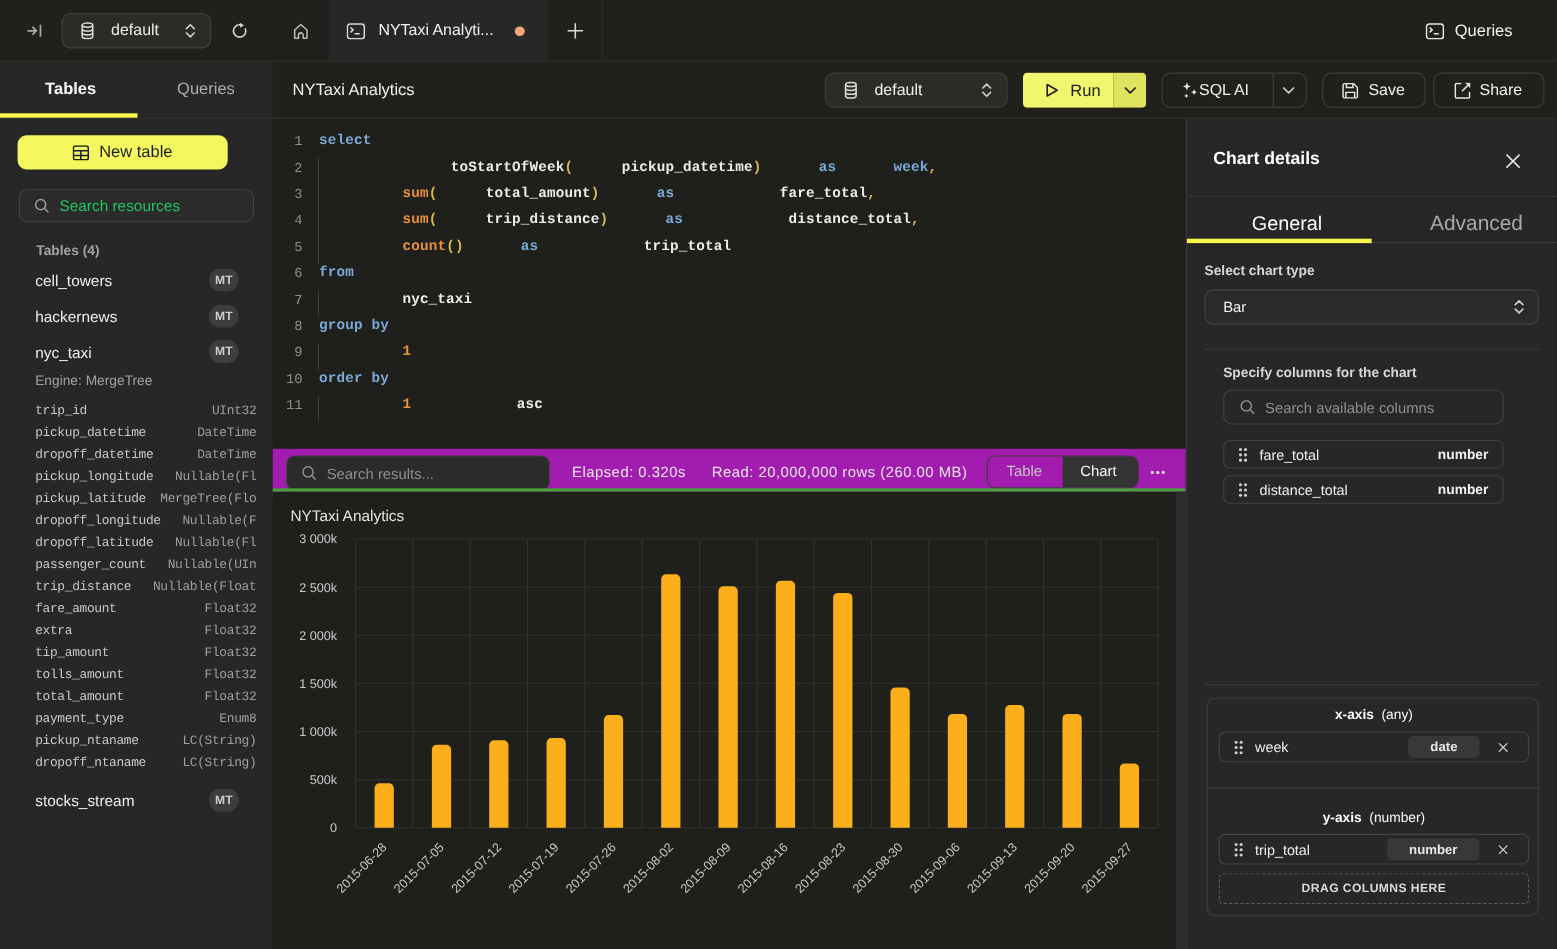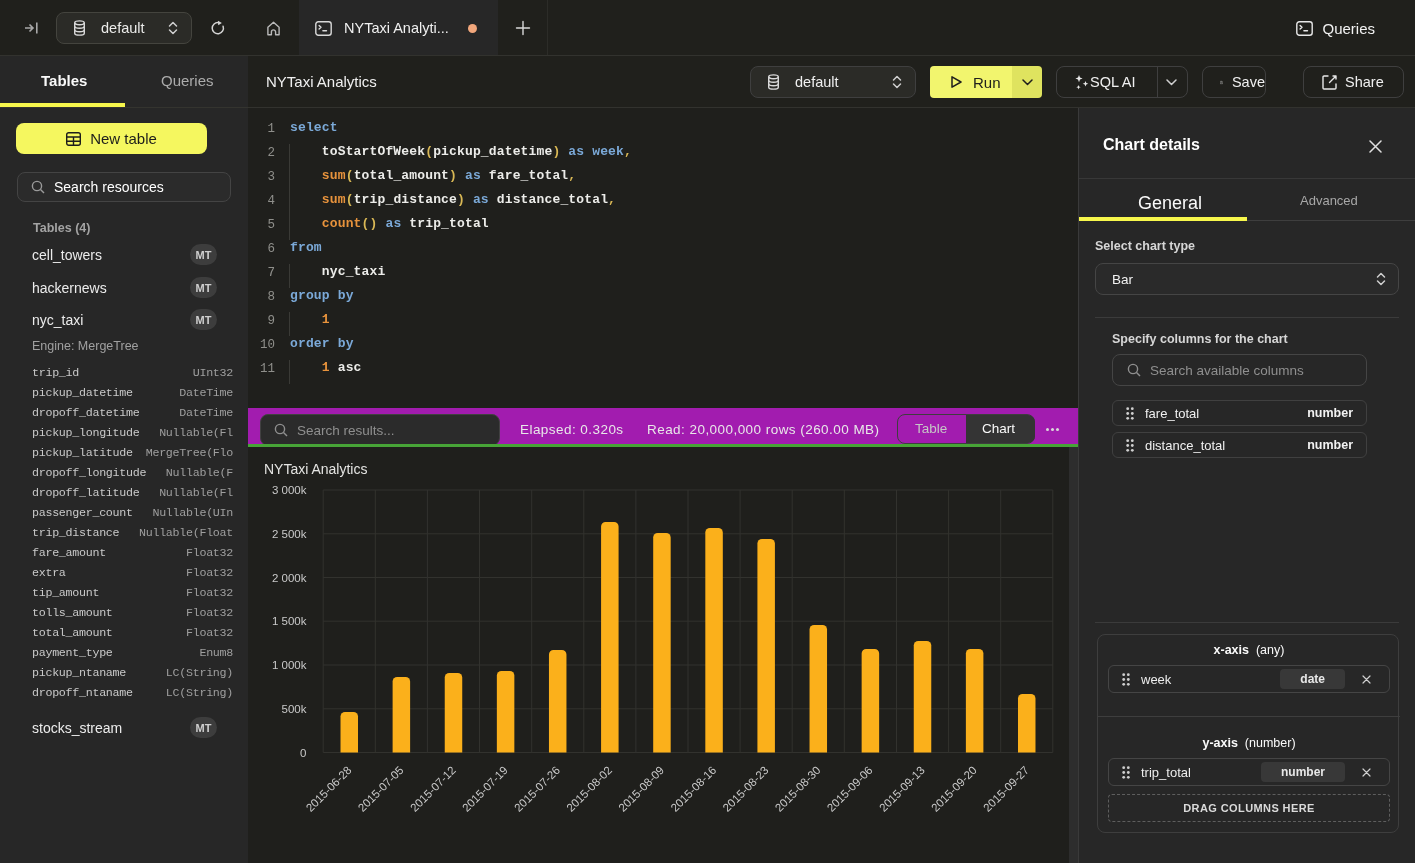--- a/index.html
+++ b/index.html
@@ -25,21 +25,21 @@
 .colrow .t { color:#9f9f9f; }
 
 
 #mainhdr { position:absolute; left:248px; top:56px; width:1167px; height:52px; background:#20201c; }
 .hbtn { position:absolute; top:10px; height:32px; border:1px solid #3f3f3f; border-radius:8px; display:flex; align-items:center; color:#f0f0f0; font-size:14.5px; }
 
 
 #editor { position:absolute; left:248px; top:108px; width:830px; height:292px; background:#1f1f1c; }
 .ln { position:absolute; left:0; width:27px; text-align:right; font-family:"Liberation Mono",monospace; font-size:12.5px; color:#8f8f8b; }
 .cl { position:absolute; left:42px; font-family:"Liberation Mono",monospace; font-size:13px; letter-spacing:0.15px; font-weight:bold; white-space:pre; color:#ecece9; }
-.kw { color:#7ba9d8; } .fn { color:#e8933c; } .pr { color:#d9b855; } .id { color:#ecece9; }
+.kw { color:#7ba9d8; } .fn { color:#e8933c; } .pr { color:#d9b855; } .id { color:#ecece9;margin-left:44px; }
 .iguide { position:absolute; left:41px; width:1px; background:#3a3a36; }
 
 
 #resbar { position:absolute; left:248px; top:408px; width:830px; height:44px; background:#a21caf; }
 
 
 #chartarea { position:absolute; left:248px; top:447px; width:830px; height:416px; background:#1f1f1c; }
 
 
 #rpanel { position:absolute; left:1078px; top:108px; width:337px; height:755px; background:#272727; border-left:1px solid #3a3a3a; }
@@ -110,21 +110,21 @@
         <path d="M0.7 5 H14.3 M0.7 9.3 H14.3 M7.5 5 V13.3"></path>
       </svg>
     <span>New table</span>
   </div>
 
   <div class="abs" style="left:17px;top:116px;width:214px;height:30px;border:1px solid #444444;border-radius:8px;background:#2b2b2b;display:flex;align-items:center">
     <svg style="margin-left:13px" width="14" height="14" viewBox="0 0 14 14" fill="none" stroke="#9a9a9a" stroke-width="1.4">
         <circle cx="6" cy="6" r="4.6"></circle>
         <path d="M9.5 9.5 L13 13"></path>
       </svg>
-    <span style="margin-left:9px;color:#ffffff;font-size:14px">Search resources</span>
+    <span style="margin-left:9px;color:#22c55e;font-size:14px">Search resources</span>
   </div>
 
   <span class="abs" style="left:33px;top:165px;font-size:12.5px;color:#a3a3a3;font-weight:bold">Tables (4)</span>
 
   <span class="tname" style="top:191px">cell_towers</span>
     <div class="sbadge" style="top:188px">MT</div>
   <span class="tname" style="top:224px">hackernews</span>
     <div class="sbadge" style="top:221px">MT</div>
   <span class="tname" style="top:256px">nyc_taxi</span>
     <div class="sbadge" style="top:253px">MT</div>
@@ -234,21 +234,21 @@
     <svg style="margin-left:16px" width="17" height="17" viewBox="0 0 17 17" fill="#e8e8e8">
         <path d="M6 1 l1 2.6 2.6 1 -2.6 1 -1 2.6 -1 -2.6 -2.6 -1 2.6 -1 Z M12.5 7 l0.8 2 2 0.8 -2 0.8 -0.8 2 -0.8 -2 -2 -0.8 2 -0.8 Z M5.5 11 l0.6 1.6 1.6 0.6 -1.6 0.6 -0.6 1.6 -0.6 -1.6 -1.6 -0.6 1.6 -0.6 Z"></path>
       </svg>
     <span style="">SQL AI</span>
     <div style="position:absolute;right:29px;top:0;width:1px;height:30px;background:#3f3f3f"></div>
     <svg style="position:absolute;right:10px" width="11" height="7" viewBox="0 0 11 7" fill="none" stroke="#cfcfcf" stroke-width="1.5" stroke-linecap="round" stroke-linejoin="round">
         <path d="M1 1 L5.5 5.5 L10 1"></path>
       </svg>
   </div>
 
-  <div class="hbtn" style="left:954px;width:64px">
+  <div class="hbtn" style="left:954px;width:94px">
     <svg style="margin-left:17px" width="15" height="15" viewBox="0 0 15 15" fill="none" stroke="#e8e8e8" stroke-width="1.3">
         <path d="M1 2.5 a1.5 1.5 0 0 1 1.5 -1.5 h8 L14 4.5 v8 a1.5 1.5 0 0 1 -1.5 1.5 h-10 A1.5 1.5 0 0 1 1 12.5 Z"></path>
         <path d="M4 1 v3.5 h6 V1 M3.5 14 v-5 h8 v5"></path>
       </svg>
     <span style="margin-left:9px">Save</span>
   </div>
 
   <div class="hbtn" style="left:1055px;width:101px">
     <svg style="margin-left:18px" width="15" height="15" viewBox="0 0 15 15" fill="none" stroke="#e8e8e8" stroke-width="1.4" stroke-linecap="round" stroke-linejoin="round">
         <path d="M11 1 h3 v3 M14 1 L7.5 7.5 M14 9 v4 a1 1 0 0 1 -1 1 H2 a1 1 0 0 1 -1 -1 V2 a1 1 0 0 1 1 -1 h4"></path>
@@ -372,21 +372,21 @@
 <div id="rpanel">
   <span class="abs" style="left:24px;top:28px;font-size:16px;font-weight:bold;color:#ffffff">Chart details</span>
   <svg class="abs" style="left:290px;top:32px" width="13" height="13" viewBox="0 0 13 13" fill="none" stroke="#e0e0e0" stroke-width="1.5" stroke-linecap="round">
       <path d="M1 1 L12 12 M12 1 L1 12"></path>
     </svg>
 
   <div class="abs" style="left:0;top:70px;width:337px;height:1px;background:#383838"></div>
   <div class="abs" style="left:0;top:112px;width:337px;height:1px;background:#3e3e3e"></div>
   <div class="abs" style="left:0;top:108.5px;width:168px;height:4px;background:#f7f74c"></div>
   <span class="abs" style="left:59px;top:85px;font-size:18px;color:#fafafa">General</span>
-  <span class="abs" style="left:221px;top:85px;font-size:13px;color:#a8a8a8">Advanced</span>
+  <span class="abs" style="left:221px;top:85px;font-size:19px;color:#a8a8a8">Advanced</span>
 
   <span class="plabel" style="left:16px;top:131px">Select chart type</span>
   <div class="abs" style="left:16px;top:155px;width:304px;height:32px;border:1px solid #454545;border-radius:8px;background:#2a2a2a;display:flex;align-items:center">
     <span style="margin-left:16px;color:#f2f2f2;font-size:13.5px">Bar</span>
     <svg style="position:absolute;right:12px" width="10" height="14" viewBox="0 0 10 14" fill="none" stroke="#cfcfcf" stroke-width="1.5" stroke-linecap="round" stroke-linejoin="round">
         <path d="M1.5 5 L5 1.5 L8.5 5 M1.5 9 L5 12.5 L8.5 9"></path>
       </svg>
   </div>
   <div class="abs" style="left:16px;top:209px;width:304px;height:1px;background:#3b3b3b"></div>
 

